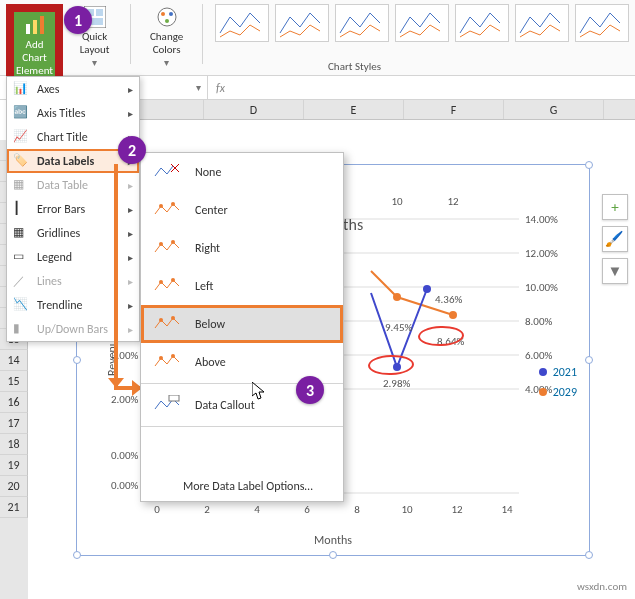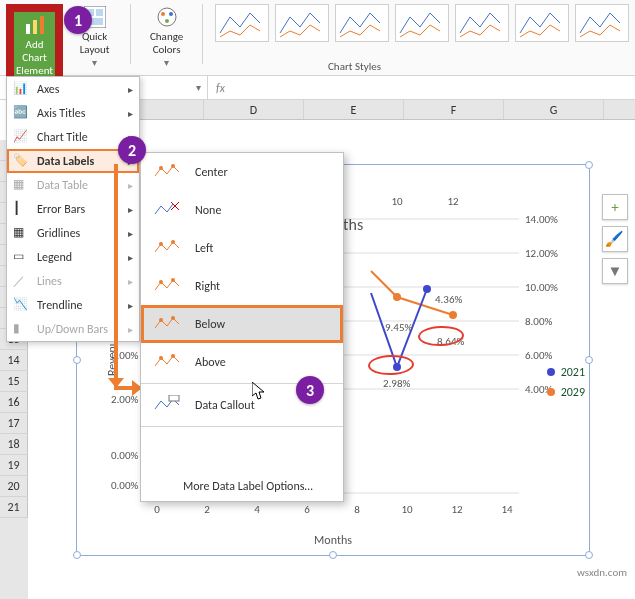--- a/index.html
+++ b/index.html
@@ -94,31 +94,31 @@
   }
   .chart-area .handle { position:absolute; width:8px; height:8px; background:#fff; border:1px solid #8faadc; border-radius:50%; }
   .h-tl{top:-4px;left:-4px}.h-tr{top:-4px;right:-4px}.h-bl{bottom:-4px;left:-4px}.h-br{bottom:-4px;right:-4px}
   .h-tc{top:-4px;left:50%;margin-left:-4px}.h-bc{bottom:-4px;left:50%;margin-left:-4px}
   .h-lc{left:-4px;top:50%;margin-top:-4px}.h-rc{right:-4px;top:50%;margin-top:-4px}
   .chart-title { position:absolute; top:50px; left:50%; transform:translateX(-50%); font-size:16px; color:#555; }
   .plot { position:absolute; left:30px; top:28px; width:440px; height:330px; }
   .plot svg { width:100%; height:100%; overflow:visible; }
   .axis-label-y { position:absolute; left:-2px; top:50%; transform: rotate(-90deg) translateX(-50%); transform-origin:left top; font-size:12px; color:#555; white-space:nowrap; }
   .axis-label-x { position:absolute; bottom:-2px; left:50%; transform:translateX(-50%); font-size:12px; color:#555; }
-  .legend { position:absolute; right:4px; top:200px; font-size:12px; color:#14532d; }
+  .legend { position:absolute; right:12px; top:200px; font-size:12px; color:#0369a1; }
   .legend .lg { display:flex; align-items:center; gap:6px; margin-bottom:6px; }
   .lg-dot { width:8px; height:8px; border-radius:50%; }
   
   .side-btns { position:absolute; left:602px; top:194px; display:flex; flex-direction:column; gap:6px; z-index:5; }
   .side-btn { width:26px; height:26px; border:1px solid #c0c0c0; background:#fff; display:flex; align-items:center; justify-content:center; color:#5a7; font-size:15px; box-shadow:0 1px 2px rgba(0,0,0,.15); }
   .red-ellipse {
     position:absolute; border:2px solid #e93a2f; border-radius:50%;
     width:46px; height:20px; z-index:30; transform:rotate(-2deg);
   }
-  .watermark { position:absolute; right:8px; bottom:20px; font-size:11px; color:#888; z-index:2; }
+  .watermark { position:absolute; right:8px; bottom:6px; font-size:11px; color:#888; z-index:2; }
   .cursor { position:absolute; width:12px; height:18px; z-index:50; }
   .cursor svg { width:100%; height:100%; }
 </style>
 </head>
 <body>
 
 <div class="ribbon">
   <div class="big-btn hl1">
     <svg class="ic">
         <rect width="22" height="22" fill="none"></rect>
@@ -363,56 +363,56 @@
       <span class="mi-ic">▮</span>
       <span>Up/Down Bars</span>
       <span class="arr">▸</span>
     </div>
 </div>
 
 <div class="menu2">
   <div class="sub-item">
     <span class="sub-ic">
         <svg>
+          <polyline points="2,14 8,6 14,12 20,4 26,10" stroke="#4472c4" fill="none"></polyline>
+          <line x1="18" y1="2" x2="26" y2="10" stroke="#c00"></line>
+          <line x1="18" y1="10" x2="26" y2="2" stroke="#c00"></line>
+        </svg>
+      </span>
+    <span>None</span>
+  </div>
+  <div class="sub-item">
+    <span class="sub-ic">
+        <svg>
           <polyline points="2,14 8,6 14,12 20,4 26,10" stroke="#ed7d31" fill="none"></polyline>
           <circle cx="8" cy="6" r="2" fill="#ed7d31"></circle>
           <circle cx="20" cy="4" r="2" fill="#ed7d31"></circle>
         </svg>
       </span>
     <span>Center</span>
   </div>
   <div class="sub-item">
     <span class="sub-ic">
         <svg>
-          <polyline points="2,14 8,6 14,12 20,4 26,10" stroke="#4472c4" fill="none"></polyline>
-          <line x1="18" y1="2" x2="26" y2="10" stroke="#c00"></line>
-          <line x1="18" y1="10" x2="26" y2="2" stroke="#c00"></line>
-        </svg>
-      </span>
-    <span>None</span>
-  </div>
-  <div class="sub-item">
-    <span class="sub-ic">
-        <svg>
           <polyline points="2,14 8,6 14,12 20,4 26,10" stroke="#ed7d31" fill="none"></polyline>
           <circle cx="8" cy="6" r="2" fill="#ed7d31"></circle>
           <circle cx="20" cy="4" r="2" fill="#ed7d31"></circle>
         </svg>
       </span>
-    <span>Left</span>
+    <span>Right</span>
   </div>
   <div class="sub-item">
     <span class="sub-ic">
         <svg>
           <polyline points="2,14 8,6 14,12 20,4 26,10" stroke="#ed7d31" fill="none"></polyline>
           <circle cx="8" cy="6" r="2" fill="#ed7d31"></circle>
           <circle cx="20" cy="4" r="2" fill="#ed7d31"></circle>
         </svg>
       </span>
-    <span>Right</span>
+    <span>Left</span>
   </div>
   <div class="sub-item hl">
     <span class="sub-ic">
         <svg>
           <polyline points="2,14 8,6 14,12 20,4 26,10" stroke="#ed7d31" fill="none"></polyline>
           <circle cx="8" cy="6" r="2" fill="#ed7d31"></circle>
           <circle cx="20" cy="4" r="2" fill="#ed7d31"></circle>
         </svg>
       </span>
     <span>Below</span>

